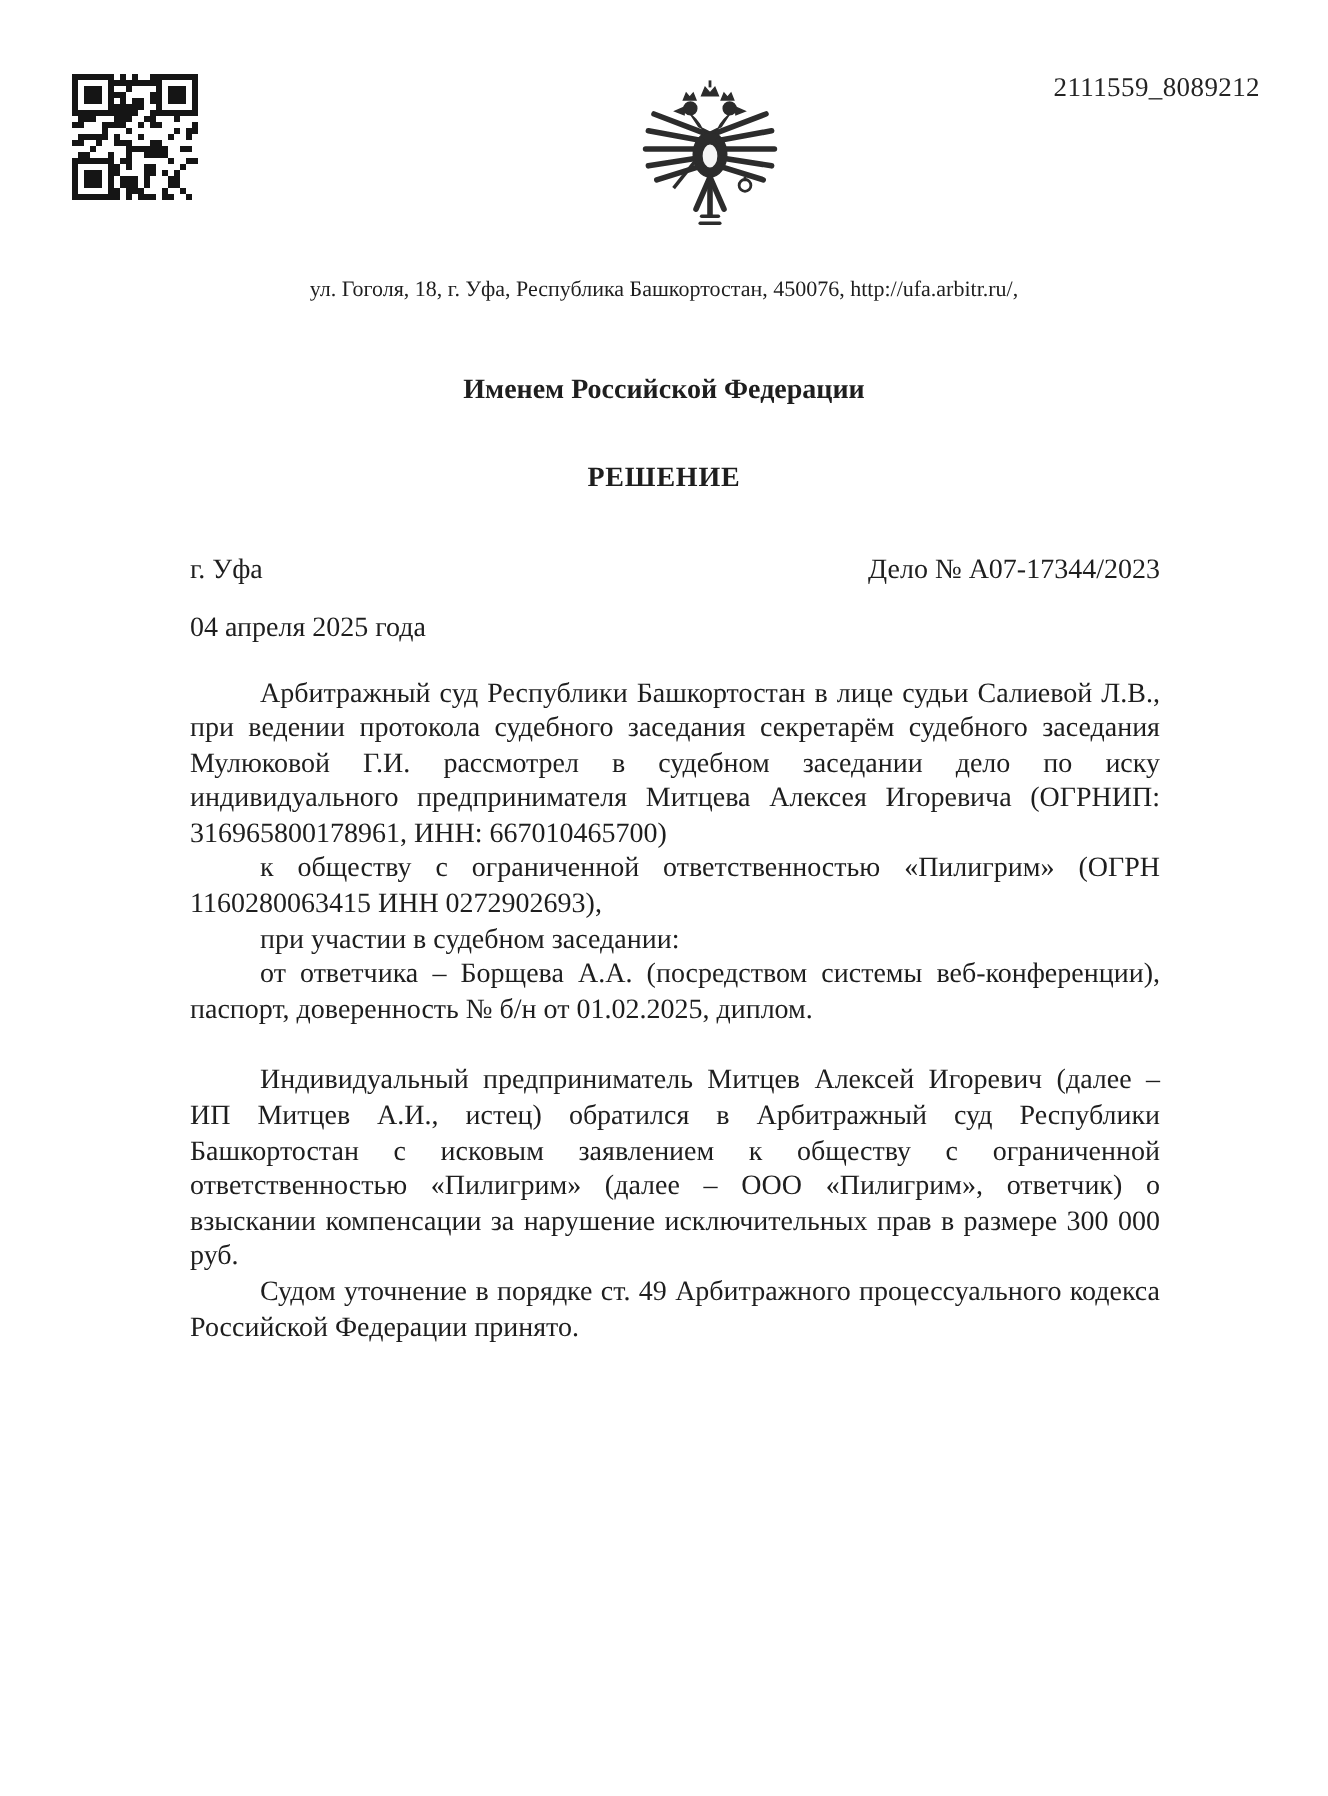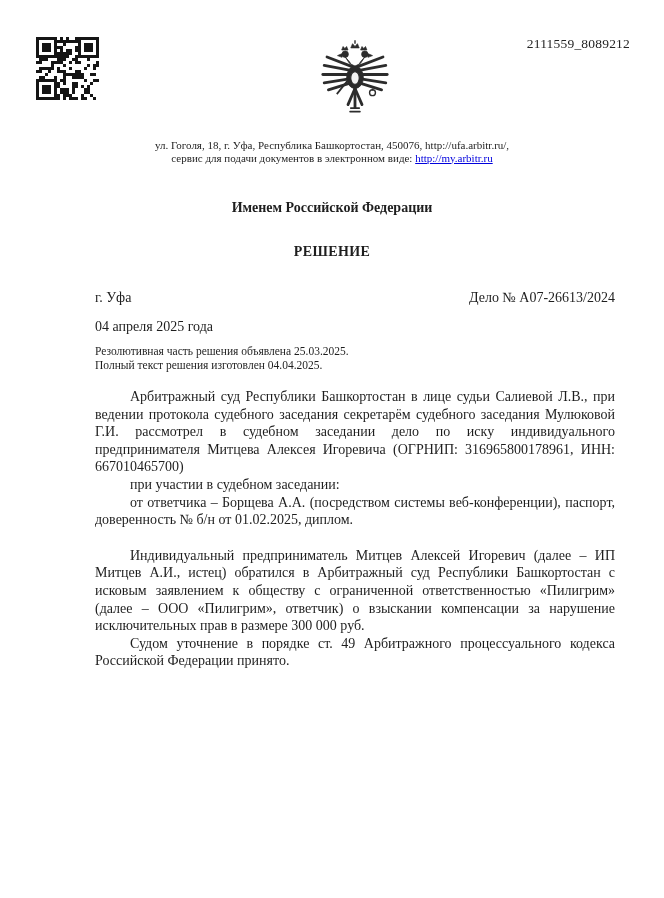--- a/index.html
+++ b/index.html
@@ -34,21 +34,21 @@
   .court-name { font-size: 15.5px; font-weight: bold; line-height: 19px; }
   .court-addr { font-size: 11px; line-height: 12.5px; margin-top: 2px; }
   .court-service { font-size: 11px; line-height: 12.5px; }
   .court-service a { color: #0000dd; text-decoration: underline; }
 
   
   .in-name  { text-align: center; font-size: 14px; font-weight: bold; margin-top: 36px; }
   .doc-type { text-align: center; font-size: 14px; font-weight: bold; margin-top: 28px; letter-spacing: 0.4px; }
 
   
-  .content { margin: 0 49px 0 95px; }
+  .content { margin: 0 84px 0 95px; }
   .meta-row { display: flex; justify-content: space-between; font-size: 14px; margin-top: 30px; }
   .date-line { font-size: 14px; margin-top: 13px; }
   .notes { font-size: 11.5px; line-height: 13.5px; margin-top: 10px; }
   .notes div { margin: 0; }
 
   
   .body-text { margin-top: 16px; font-size: 14px; line-height: 17.6px; }
   .body-text p {
     margin: 0;
     text-indent: 35px;
@@ -340,46 +340,39 @@
         <circle cx="75" cy="76" r="4.2" fill="none" stroke-width="2"></circle>
         <line x1="75" y1="70" x2="75" y2="73" stroke-width="2"></line>
       </g>
     </svg>
 
     <div class="docnum">2111559_8089212</div>
   </div>
 
   <div class="header-block">
     <div class="court-addr">ул. Гоголя, 18, г. Уфа, Республика Башкортостан, 450076, http://ufa.arbitr.ru/,</div>
-    <div class="court-service">
-      <span>сервис для подачи документов в электронном виде:</span>
-      <a href="#">http://my.arbitr.ru</a>
-    </div>
   </div>
 
   <div class="in-name">Именем Российской Федерации</div>
 
   <div class="doc-type">РЕШЕНИЕ</div>
 
   <div class="content">
 
     <div class="meta-row">
       <span>г. Уфа</span>
-      <span>Дело № А07-26613/2024</span>
+      <span>Дело № А07-17344/2023</span>
     </div>
 
     <div class="date-line">04 апреля 2025 года</div>
 
-    <div class="notes">
-      <div>Резолютивная часть решения объявлена 25.03.2025.</div>
-      <div>Полный текст решения изготовлен 04.04.2025.</div>
-    </div>
 
     <div class="body-text">
       <p>Арбитражный суд Республики Башкортостан в лице судьи Салиевой Л.В., при ведении протокола судебного заседания секретарём судебного заседания Мулюковой Г.И. рассмотрел в судебном заседании дело по иску индивидуального предпринимателя Митцева Алексея Игоревича (ОГРНИП: 316965800178961, ИНН: 667010465700)</p>
+      <p>к обществу с ограниченной ответственностью «Пилигрим» (ОГРН 1160280063415 ИНН 0272902693),</p>
       <p>при участии в судебном заседании:</p>
       <p>от ответчика – Борщева А.А. (посредством системы веб-конференции), паспорт, доверенность № б/н от 01.02.2025, диплом.</p>
       <p class="gap">Индивидуальный предприниматель Митцев Алексей Игоревич (далее – ИП Митцев А.И., истец) обратился в Арбитражный суд Республики Башкортостан с исковым заявлением к обществу с ограниченной ответственностью «Пилигрим» (далее – ООО «Пилигрим», ответчик) о взыскании компенсации за нарушение исключительных прав в размере 300 000 руб.</p>
       <p>Судом уточнение в порядке ст. 49 Арбитражного процессуального кодекса Российской Федерации принято.</p>
     </div>
 
   </div>
 </div>
 
 </body></html>

